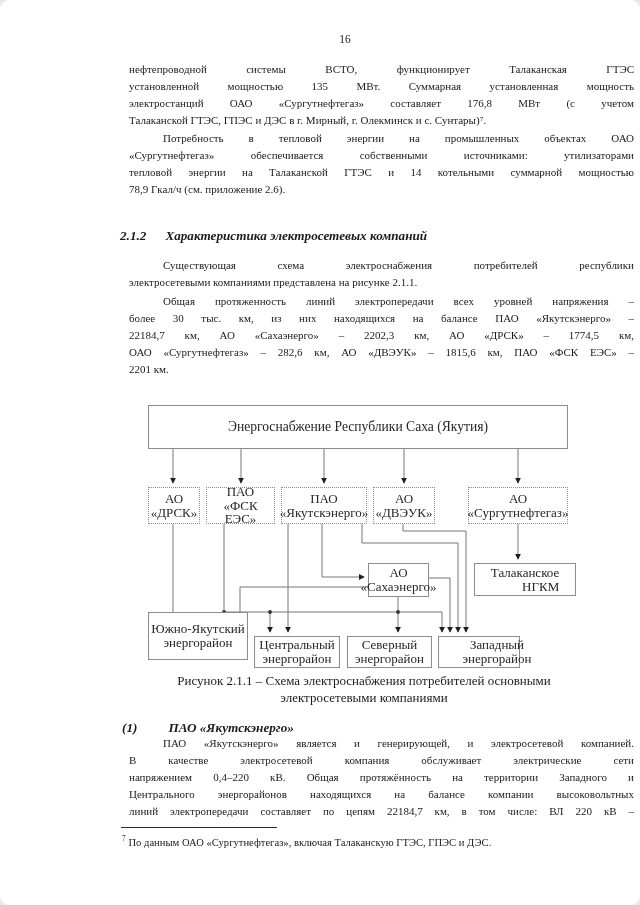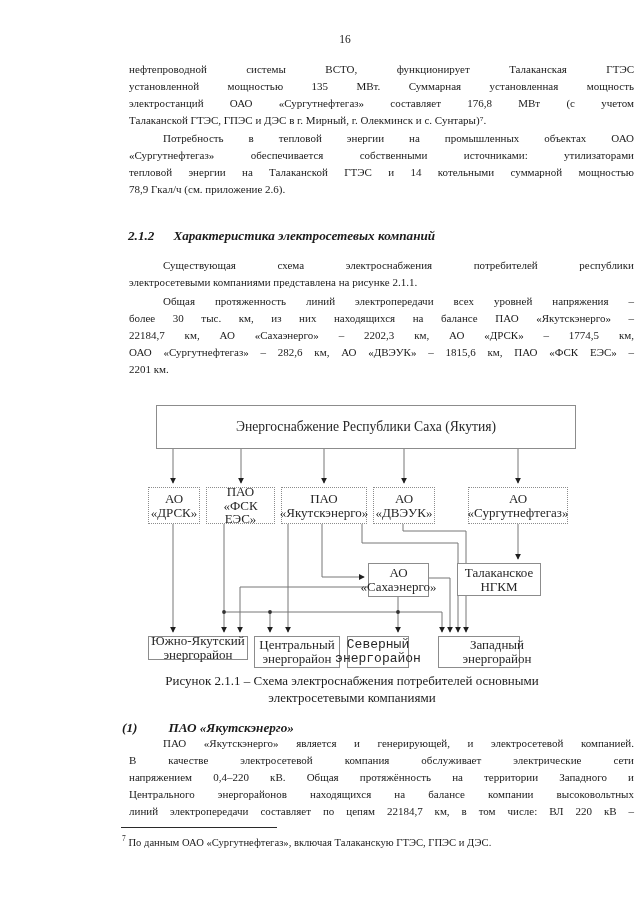--- a/index.html
+++ b/index.html
@@ -4,20 +4,21 @@
 <style>
   html,body{margin:0;padding:0;}
   body{background:#e8e8e8;}
   #page{
     position:relative;
     width:640px;height:905px;
     background:#ffffff;
     font-family:"Liberation Serif","DejaVu Serif",serif;
     color:#1b1b1b;
     overflow:hidden;
+    border-radius:9px;
   }
   .abs{position:absolute;}
   .body-block{left:88px;width:505px;font-size:11px;margin-left:41px;}
   .tline{line-height:16.9px;text-align:left;}
   .tline.just{text-align:justify;text-align-last:justify;}
   .tline.ind{text-indent:34px;}
   .heading{font-size:13.2px;font-weight:bold;font-style:italic;line-height:17px;}
   .heading .h-num{display:inline-block;}
   .heading .h-title{display:inline-block;}
   .pagenum{font-size:11.5px;text-align:center;}
@@ -27,21 +28,21 @@
     box-sizing:border-box;
     background:#fff;
     border:1px solid #8c8c8c;
     display:flex;align-items:center;justify-content:center;
     text-align:center;
     white-space:pre-line;
     font-size:13px;line-height:13.6px;color:#262626;
     z-index:2;
   }
   .dbox.dotted{border:1px dotted #8c8c8c;}
-  .dbox.root-box{font-size:13.6px;line-height:16px;margin-left:8px;}
+  .dbox.root-box{font-size:13.6px;line-height:16px;}
   #connectors{position:absolute;left:0;top:0;z-index:1;}
   .fnrule{border-top:1.4px solid #2a2a2a;height:0;}
   .footnote{font-size:10.6px;line-height:13px;}
   .footnote sup{font-size:7.5px;}
 </style>
 </head>
 <body>
 
 <div id="page">
 
@@ -54,21 +55,21 @@
       <div class="tline">Талаканской ГТЭС, ГПЭС и ДЭС в г. Мирный, г. Олекминск и с. Сунтары)⁷.</div>
     </div>
 
   <div class="abs body-block" style="top:130px;">
       <div class="tline just ind">Потребность в тепловой энергии на промышленных объектах ОАО</div>
       <div class="tline just">«Сургутнефтегаз» обеспечивается собственными источниками: утилизаторами</div>
       <div class="tline just">тепловой энергии на Талаканской ГТЭС и 14 котельными суммарной мощностью</div>
       <div class="tline">78,9 Гкал/ч (см. приложение 2.6).</div>
     </div>
 
-  <div class="abs heading" style="left:128px;top:227px;">
+  <div class="abs heading" style="left:120px;top:227px;">
     <span class="h-num">2.1.2</span><span class="h-title" style="margin-left:19px;">Характеристика электросетевых компаний</span>
   </div>
 
   <div class="abs body-block" style="top:257px;">
       <div class="tline just ind">Существующая схема электроснабжения потребителей республики</div>
       <div class="tline">электросетевыми компаниями представлена на рисунке 2.1.1.</div>
     </div>
 
   <div class="abs body-block" style="top:293px;">
       <div class="tline just ind">Общая протяженность линий электропередачи всех уровней напряжения –</div>
@@ -120,33 +121,33 @@
 «ФСК ЕЭС»</div>
   <div class="dbox dotted" style="left:281px;top:487px;width:86px;height:37px;">ПАО
 «Якутскэнерго»</div>
   <div class="dbox dotted" style="left:373px;top:487px;width:62px;height:37px;">АО
 «ДВЭУК»</div>
   <div class="dbox dotted" style="left:468px;top:487px;width:100px;height:37px;">АО
 «Сургутнефтегаз»</div>
 
   <div class="dbox" style="left:368px;top:563px;width:61px;height:34px;">АО
 «Сахаэнерго»</div>
-  <div class="dbox" style="left:457px;top:563px;width:84px;height:33px;">Талаканское
+  <div class="dbox" style="left:474px;top:563px;width:102px;height:33px;text-align:right;">Талаканское
 НГКМ</div>
 
-  <div class="dbox" style="left:148px;top:636px;width:100px;height:24px;">Южно-Якутский
+  <div class="dbox" style="left:148px;top:612px;width:100px;height:48px;">Южно-Якутский
 энергорайон</div>
   <div class="dbox" style="left:254px;top:636px;width:86px;height:32px;">Центральный
 энергорайон</div>
-  <div class="dbox" style="left:347px;top:636px;width:62px;height:32px;font-family:Liberation Mono, monospace;">Северный
+  <div class="dbox" style="left:347px;top:636px;width:85px;height:32px;">Северный
 энергорайон</div>
   <div class="dbox" style="left:438px;top:636px;width:82px;height:32px;padding-left:36px;">Западный
 энергорайон</div>
 
-  <div class="abs caption" style="left:92px;top:672px;width:520px;font-family:Liberation Serif, serif;">
+  <div class="abs caption" style="left:104px;top:672px;width:520px;font-family:Liberation Serif, serif;">
     <div>Рисунок 2.1.1 – Схема электроснабжения потребителей основными</div>
     <div>электросетевыми компаниями</div>
   </div>
 
   <div class="abs heading" style="left:122px;top:719px;">
     <span class="h-num">(1)</span><span class="h-title" style="margin-left:31px;">ПАО «Якутскэнерго»</span>
   </div>
 
   <div class="abs body-block" style="top:735px;">
       <div class="tline just ind">ПАО «Якутскэнерго» является и генерирующей, и электросетевой компанией.</div>

